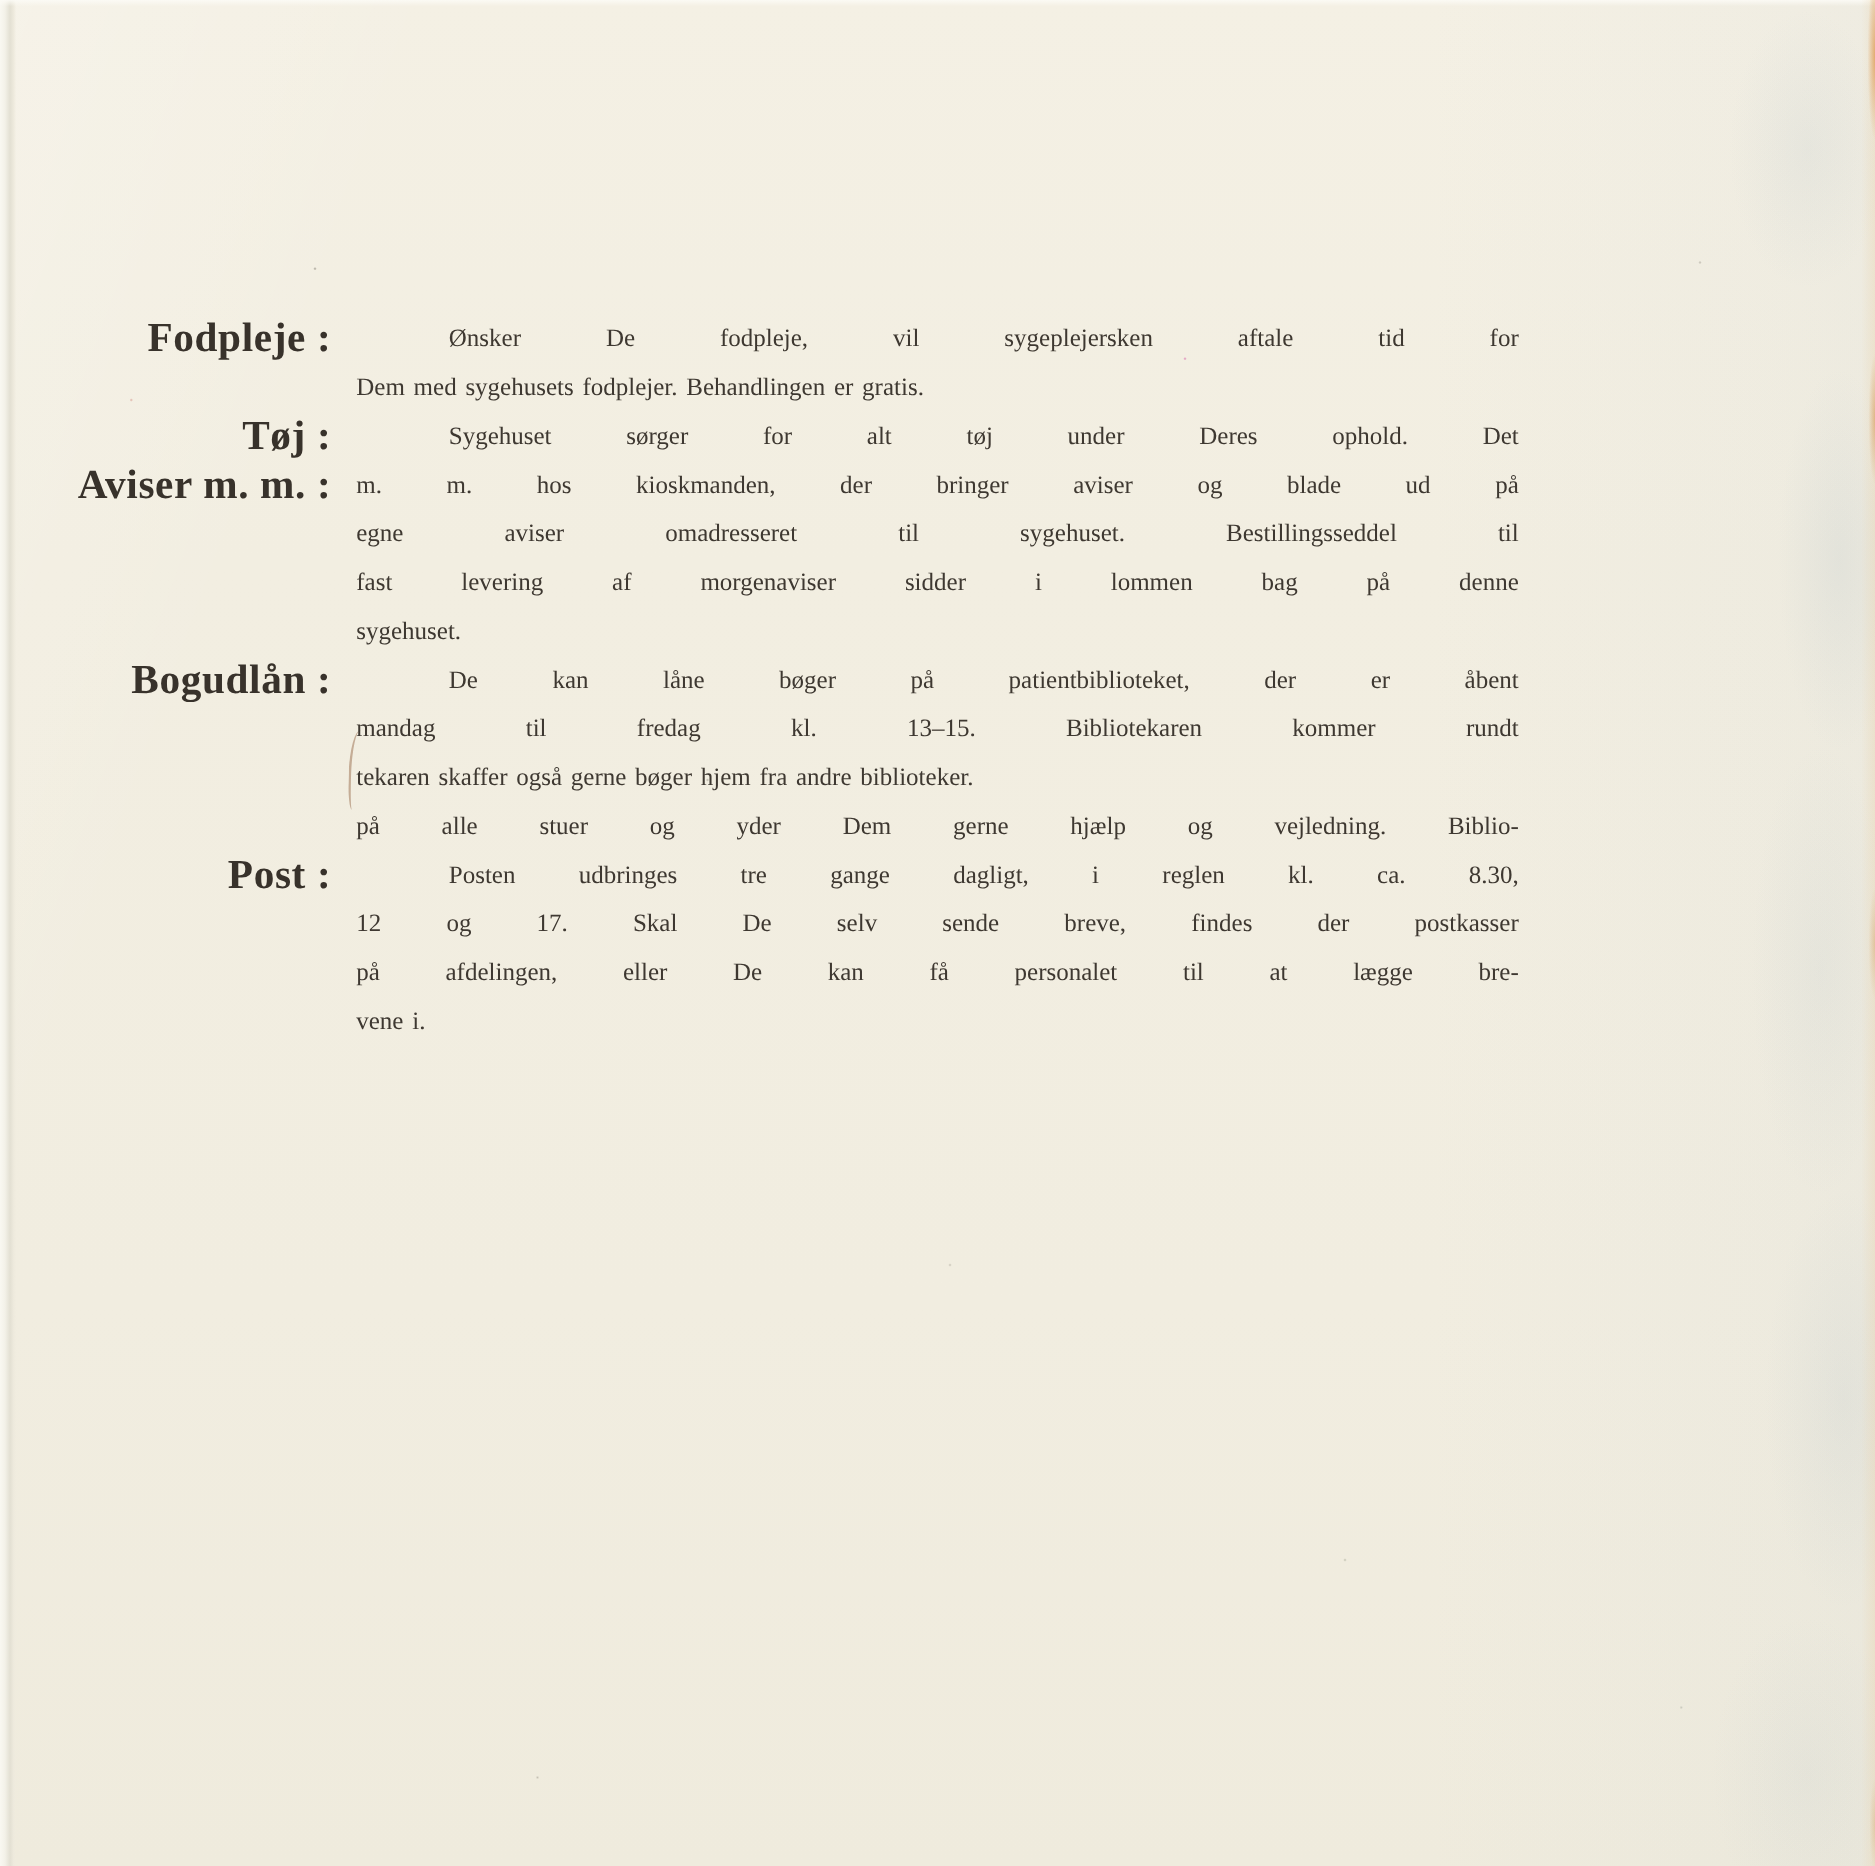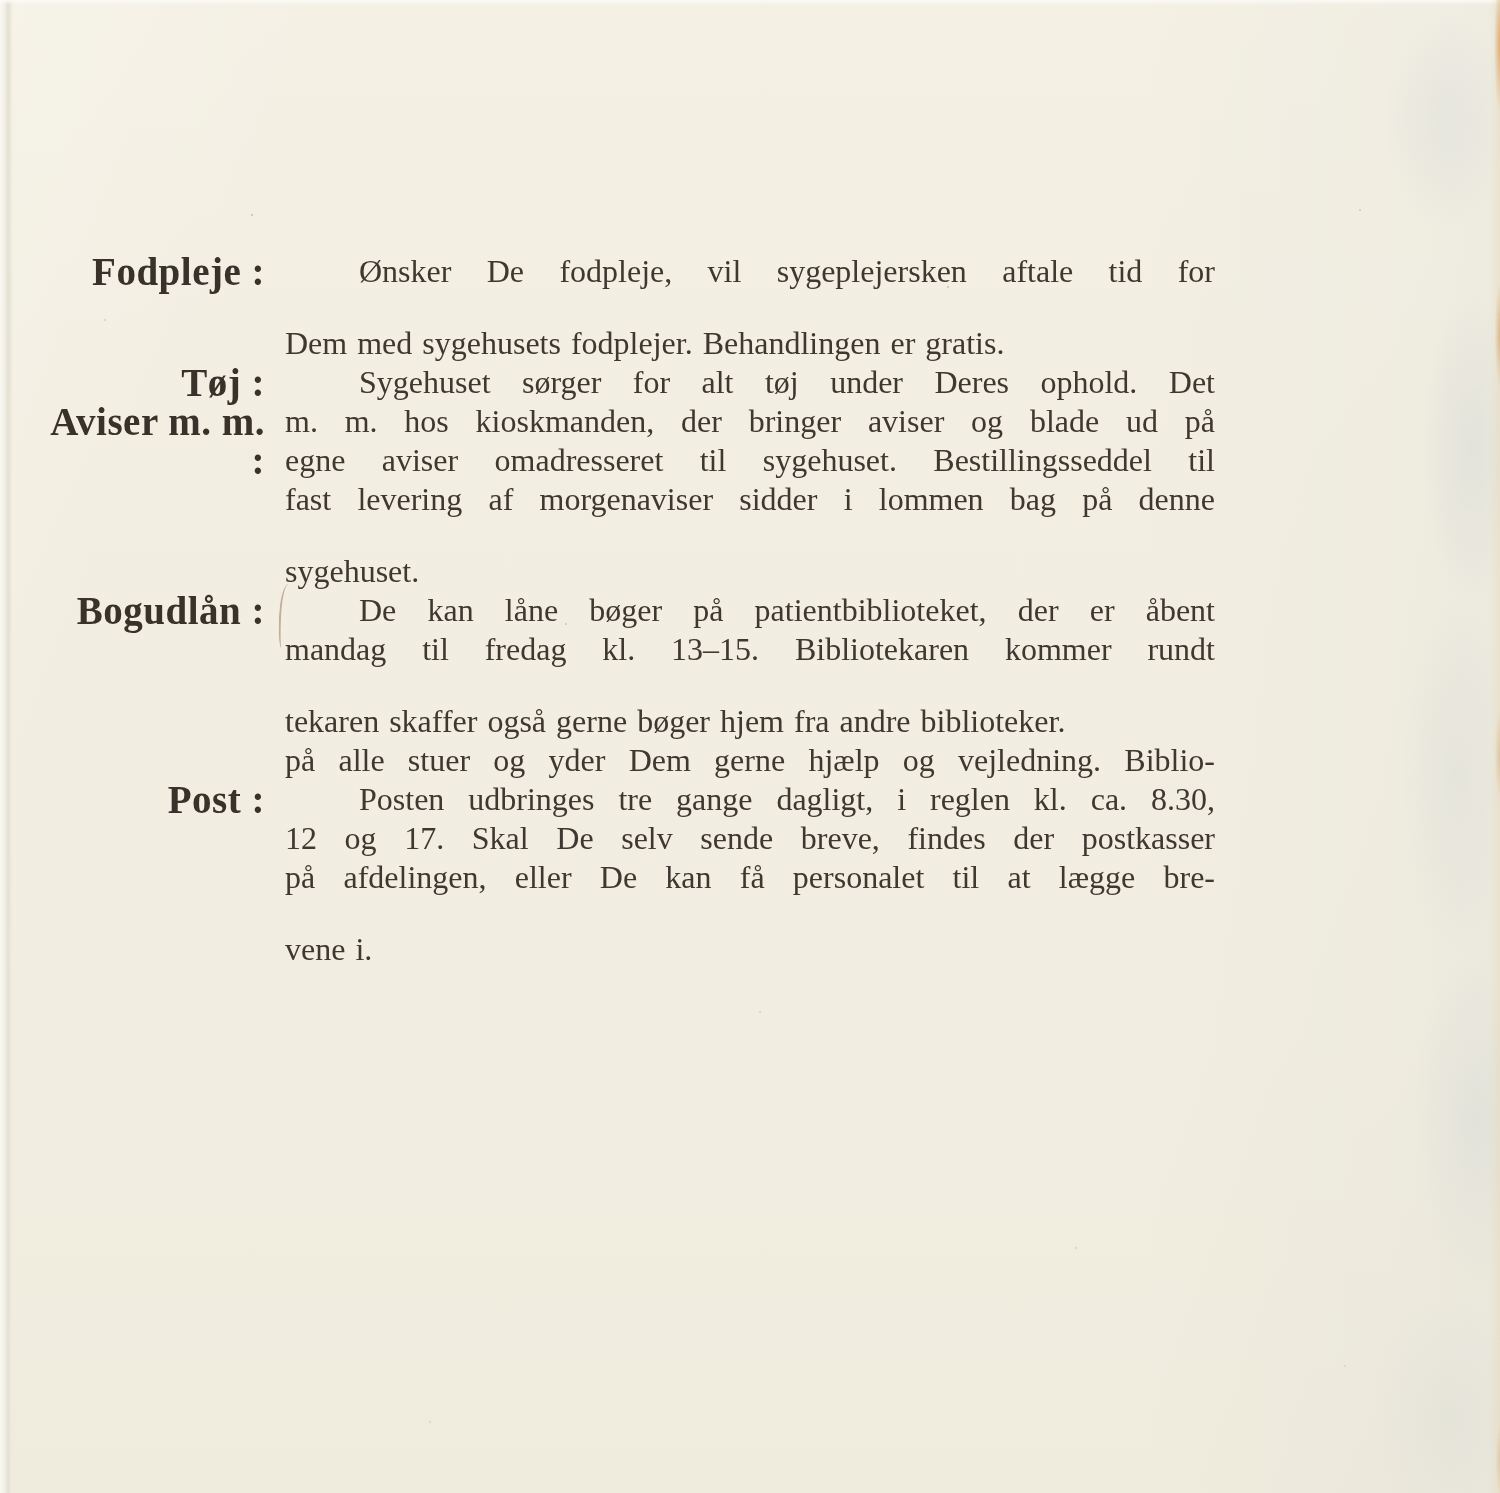--- a/index.html
+++ b/index.html
@@ -97,36 +97,36 @@
     color: #3e3831;
   }
   .row {
     display: grid;
     grid-template-columns: 215px 930px;
     column-gap: 20px;
   }
   .label {
     font-weight: bold;
     text-align: right;
-    font-size: 39px;
+    font-size: 33px;
     line-height: 39px;
     letter-spacing: 0.5px;
     color: #38322b;
   }
   .para {
-    font-size: 32px;
+    font-size: 20px;
     line-height: 39px;
     word-spacing: 2px;
   }
   .line {
     text-align: justify;
     text-align-last: justify;
   }
   .line.first { text-indent: 74px; }
-  .line.last  { text-align-last: left; margin-top: 33px; }
+  .line.last  { text-align-last: left; }
 </style>
 </head>
 <body>
 
 <div class="paper"></div>
 <div class="mottle-right"></div>
 <div class="speckles"></div>
 <div class="edge-left"></div>
 <div class="edge-top"></div>
 <div class="edge-right-tint"></div>

